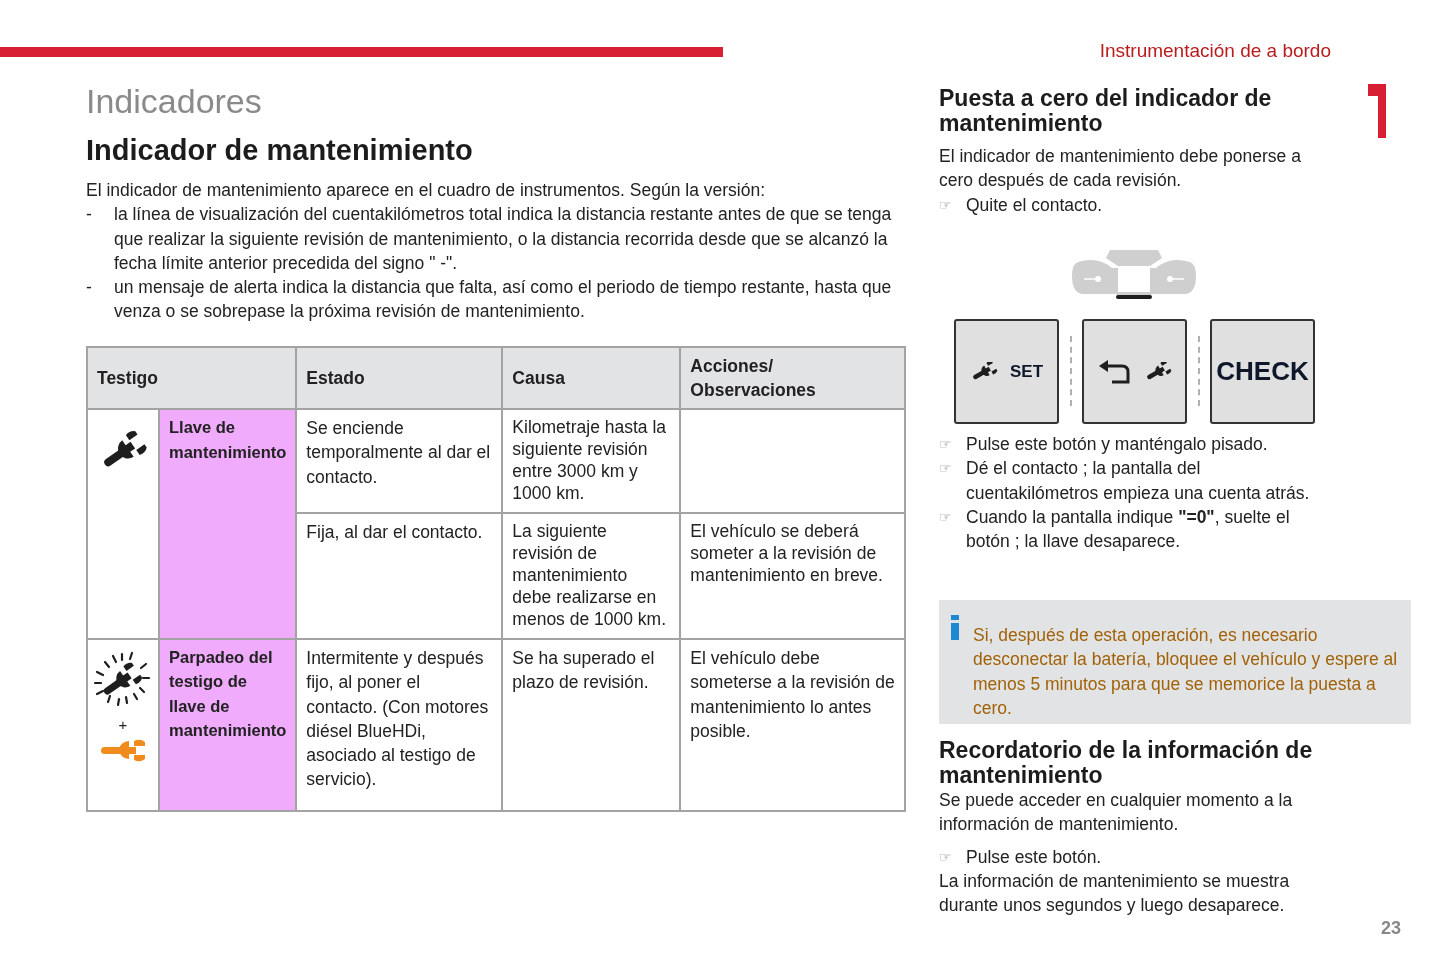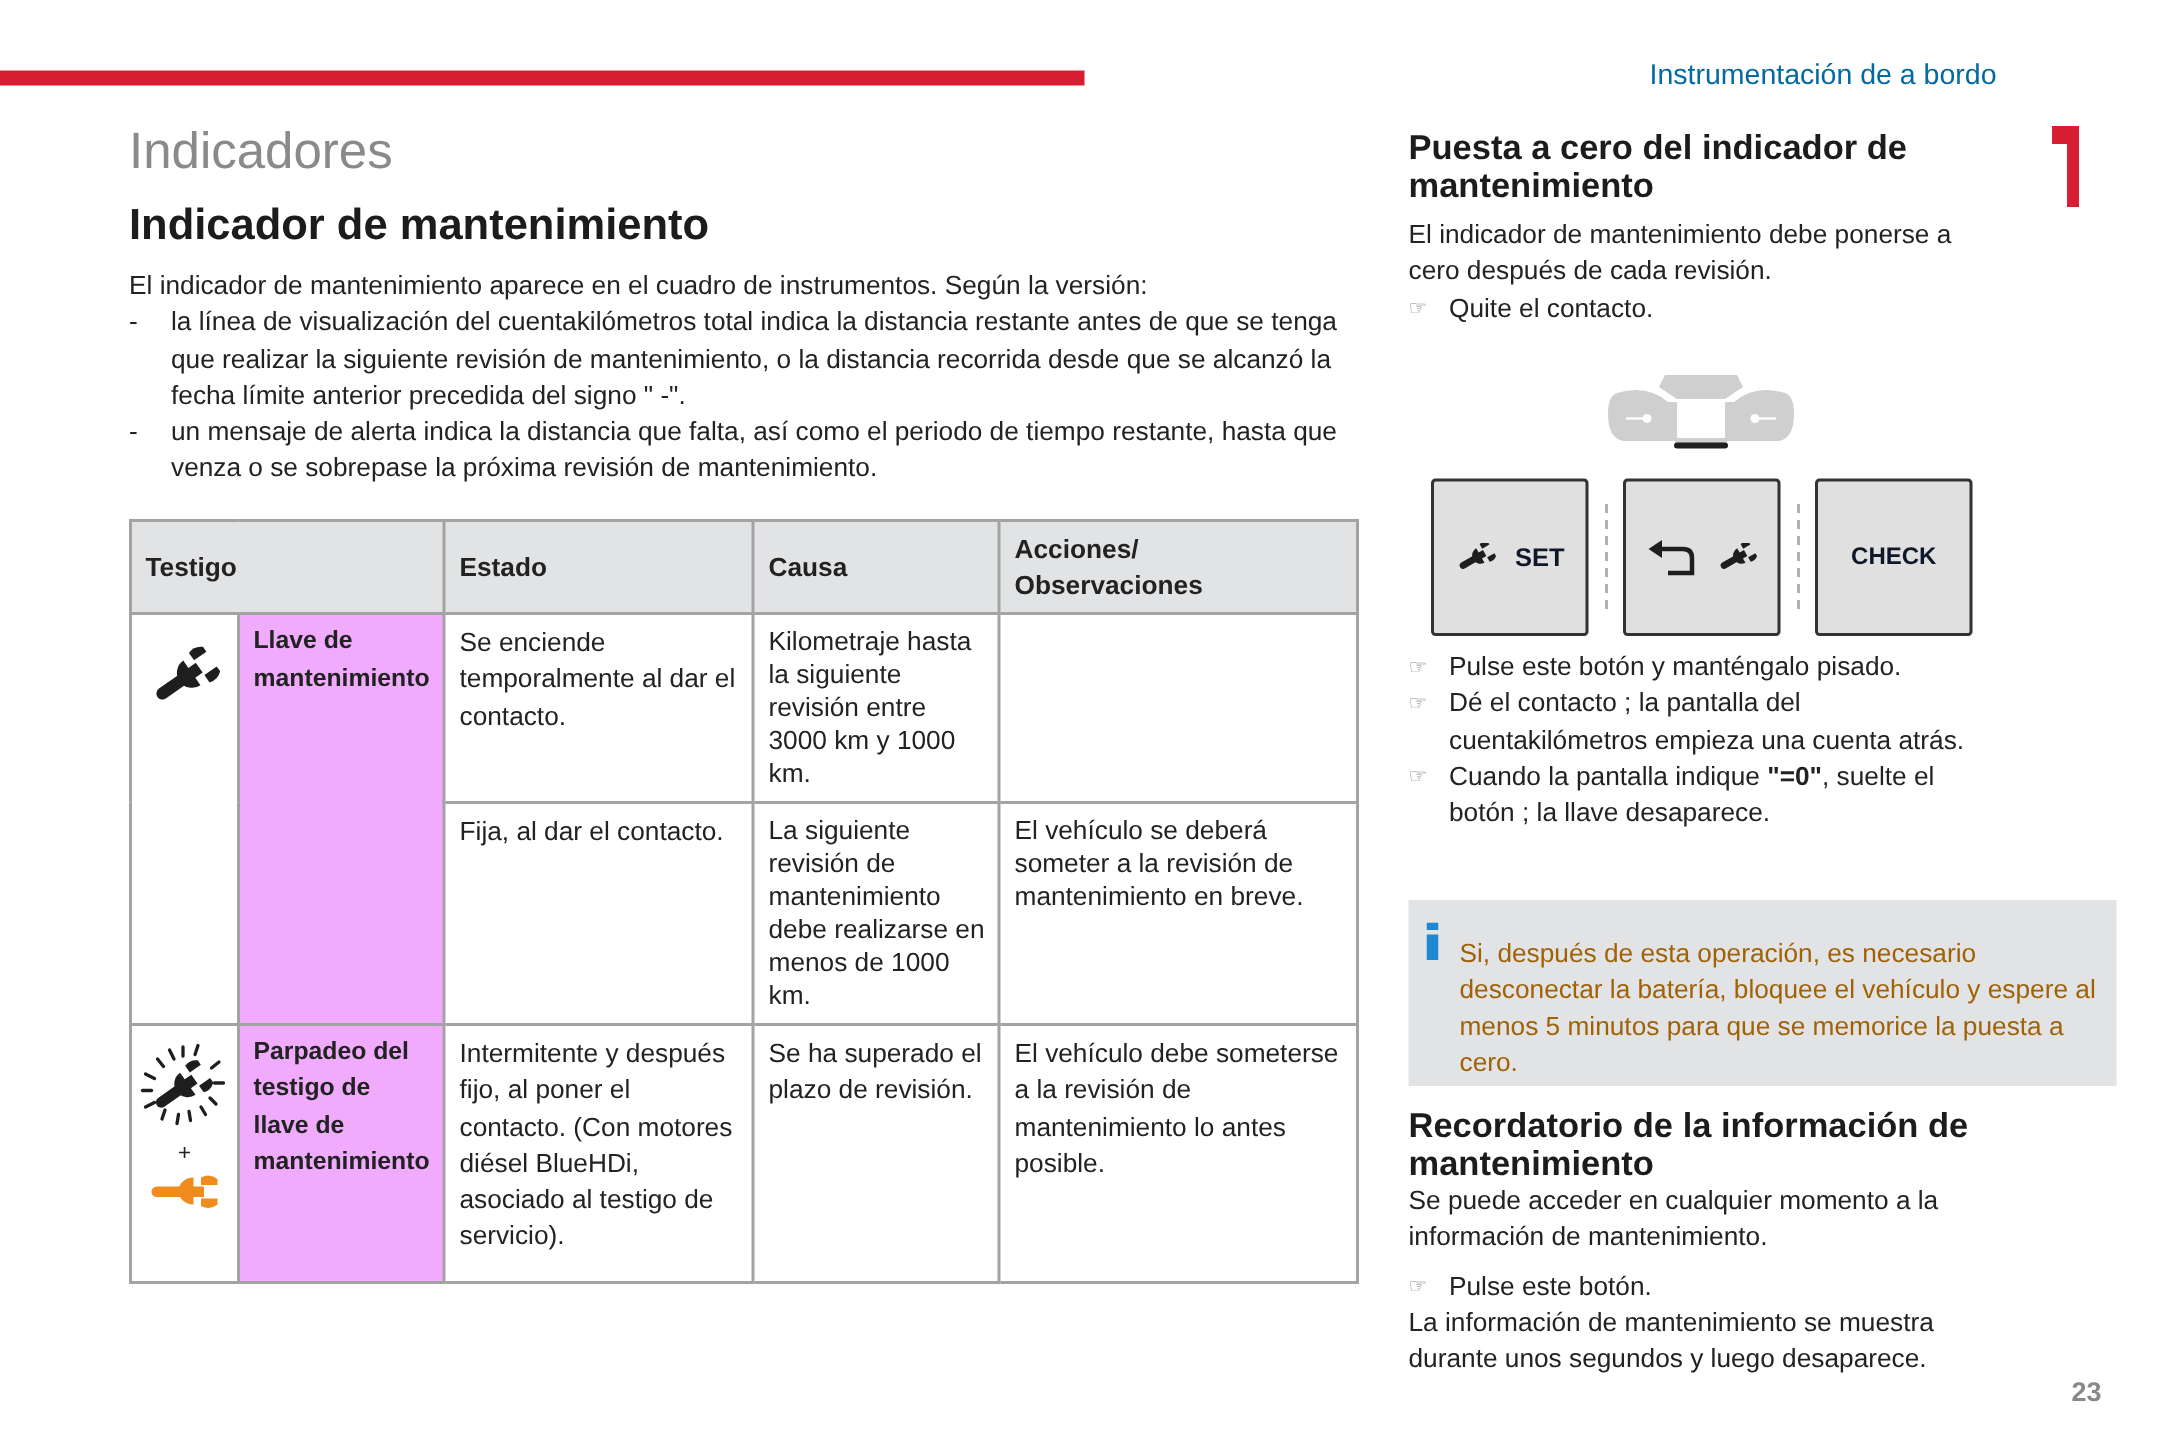--- a/index.html
+++ b/index.html
@@ -1,58 +1,58 @@
 <!DOCTYPE html>
 <html><head>
 <meta charset="utf-8">
 <style>
   * { box-sizing: border-box; margin: 0; padding: 0; }
   html, body { width: 1445px; height: 964px; background: #ffffff; overflow: hidden; }
   body { position: relative; font-family: "Liberation Sans", sans-serif; color: #222; }
 
   .red-bar { position: absolute; left: 0; top: 47px; width: 723px; height: 10px; background: #d71e32; }
-  .running-header { position: absolute; right: 114px; top: 40px; font-size: 19px; color: #0369a1; }
+  .running-header { position: absolute; right: 114px; top: 40px; font-size: 19px; color: #b91c1c; }
   .chapter-number { position: absolute; left: 1364px; top: 76px; width: 32px; height: 70px; }
   .page-number { position: absolute; left: 1381px; top: 918px; font-size: 18px; font-weight: bold; color: #888; }
 
   .section-title { position: absolute; left: 86px; top: 82px; font-size: 34px; color: #8a8a8a; font-weight: normal; }
   .main-title { position: absolute; left: 86px; top: 134px; font-size: 29px; font-weight: bold; color: #1c1c1c; }
 
   .intro { position: absolute; left: 86px; top: 178px; width: 830px; font-size: 17.5px; line-height: 24.3px; color: #222; }
   .intro p { margin: 0; }
   .intro .bullet { display: flex; }
   .intro .bullet .dash { width: 28px; flex: none; }
 
   table.maint { position: absolute; left: 86px; top: 346px; width: 820px; border-collapse: collapse; font-size: 17.5px; line-height: 22px; }
   table.maint th, table.maint td { border: 2px solid #a3a3a3; vertical-align: top; text-align: left; }
   table.maint th { background: #e2e3e5; font-weight: bold; height: 62px; vertical-align: middle; padding: 0 9px; line-height: 24px; }
   table.maint td { padding: 6px 9px 8px 9px; }
   td.icon-cell { width: 69px; text-align: center !important; padding: 10px 4px !important; }
   td.label-cell { width: 131px; background: #f0abfc; font-weight: bold; font-size: 16.5px; line-height: 24.5px; padding: 5px 9px !important; }
   td.estado { width: 206px; line-height: 24.3px; }
-  td.causa { width: 164px; }
+  td.causa { width: 178px; }
   td.acciones { line-height: 22px; }
   tr.r1 td { height: 103px; }
   tr.r2 td { height: 104px; }
   tr.r3 td { height: 172px; line-height: 24.3px; }
 
   .right-col { position: absolute; left: 939px; width: 395px; }
   .h2 { font-size: 23px; font-weight: bold; line-height: 25px; color: #1c1c1c; }
   .body-text { font-size: 17.5px; line-height: 24.3px; color: #222; }
   .step { display: flex; font-size: 17.5px; line-height: 24.3px; }
   .step .hand { width: 27px; flex: none; color: #8a8a8a; font-size: 14px; line-height: 24.3px; }
 
   .figure { position: absolute; left: 954px; top: 248px; width: 365px; height: 178px; }
   .cluster { position: absolute; left: 116px; top: 0; width: 128px; height: 52px; }
   .btn { position: absolute; top: 71px; width: 105px; height: 105px; background: #e0e0e0; border: 2px solid #333; border-radius: 3px; display: flex; align-items: center; justify-content: center; gap: 12px; cursor: pointer; }
   .btn-set { left: 0; }
   .btn-back { left: 128px; }
   .btn-check { left: 256px; }
   .btn-label { font-weight: bold; color: #0f172a; font-size: 17px; }
-  .btn-check .btn-label { font-size: 16px; }
+  .btn-check .btn-label { font-size: 26px; }
   .sep { position: absolute; top: 88px; width: 2px; height: 70px; border-left: 2px dashed #b0b0b0; }
 
   .note { position: absolute; left: 939px; top: 600px; width: 472px; height: 124px; background: #e2e3e5; padding: 23px 10px 0 34px; font-size: 17.5px; line-height: 24.3px; color: #a16207; }
   .note .info-icon { position: absolute; left: 12px; top: 15px; width: 8px; height: 25px; }
 </style>
 </head>
 <body>
 
 <div class="red-bar"></div>
 <div class="running-header">Instrumentación de a bordo</div>

